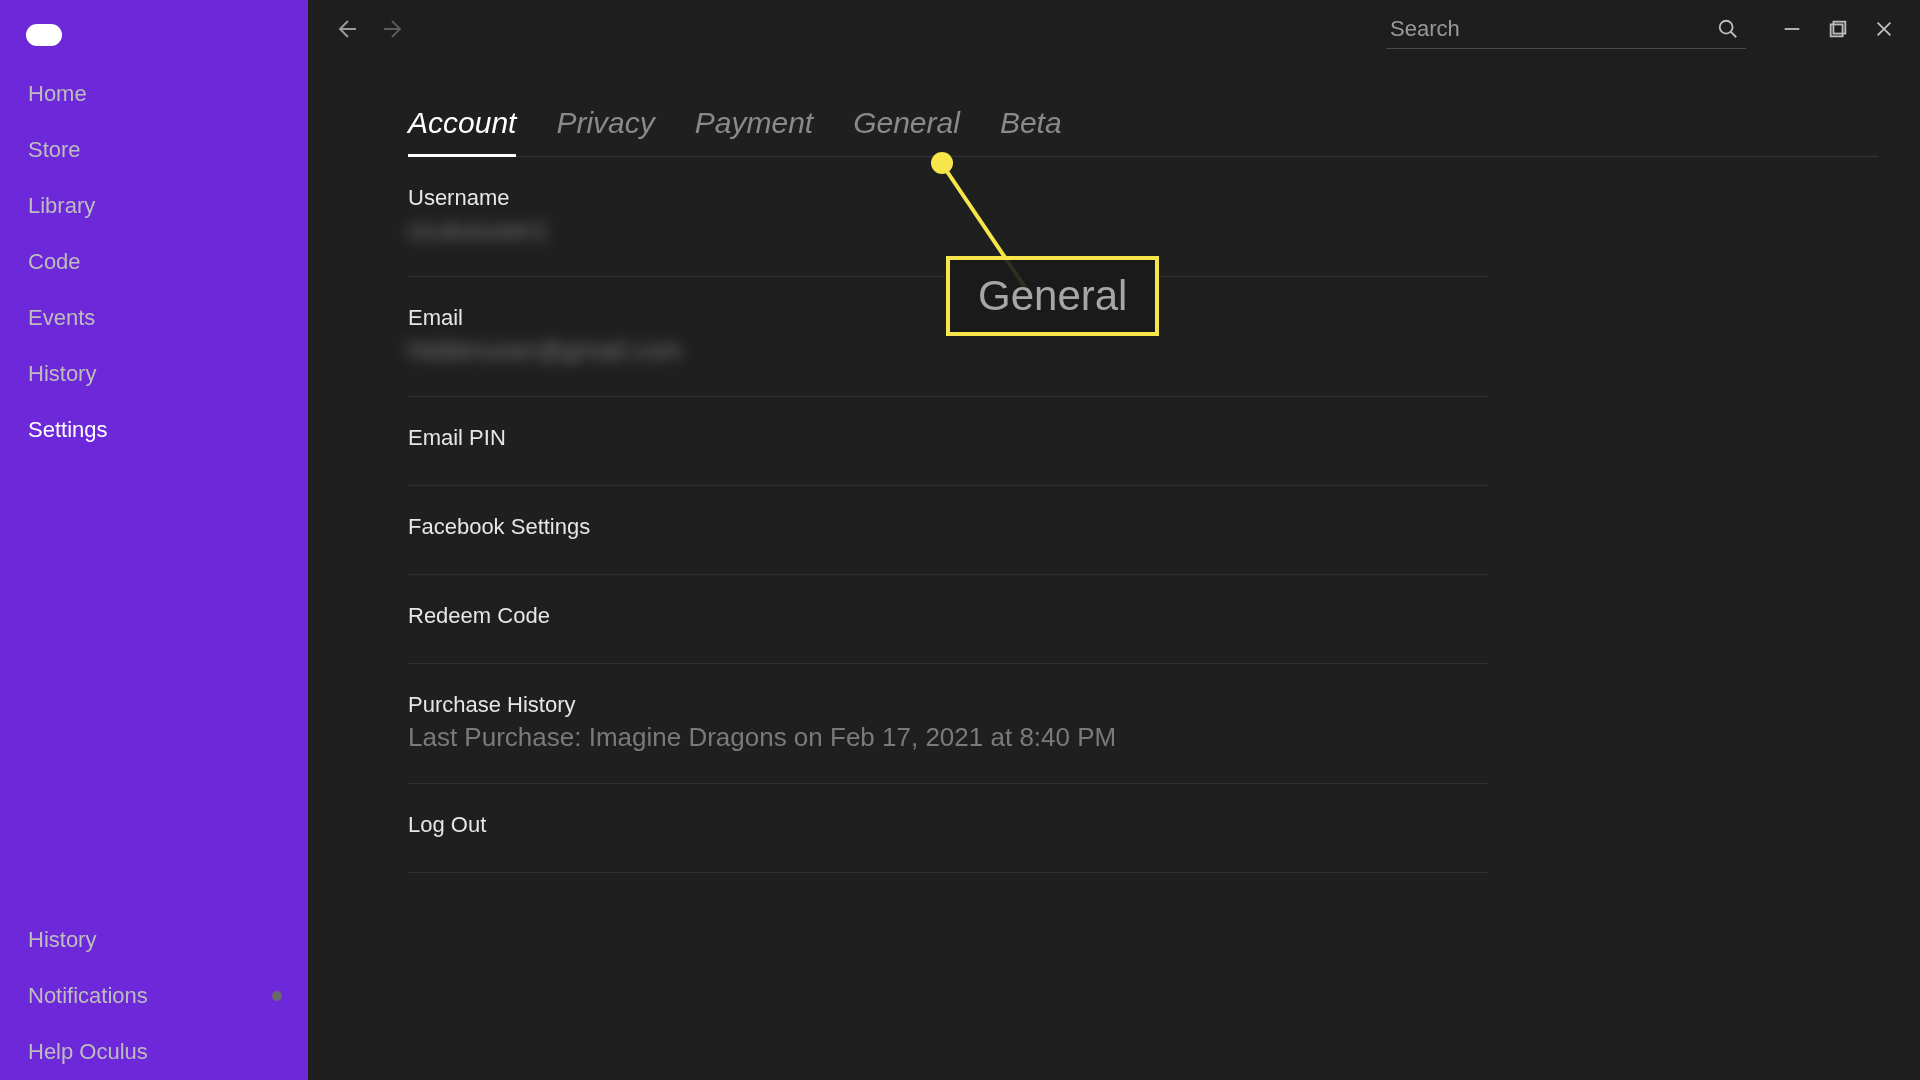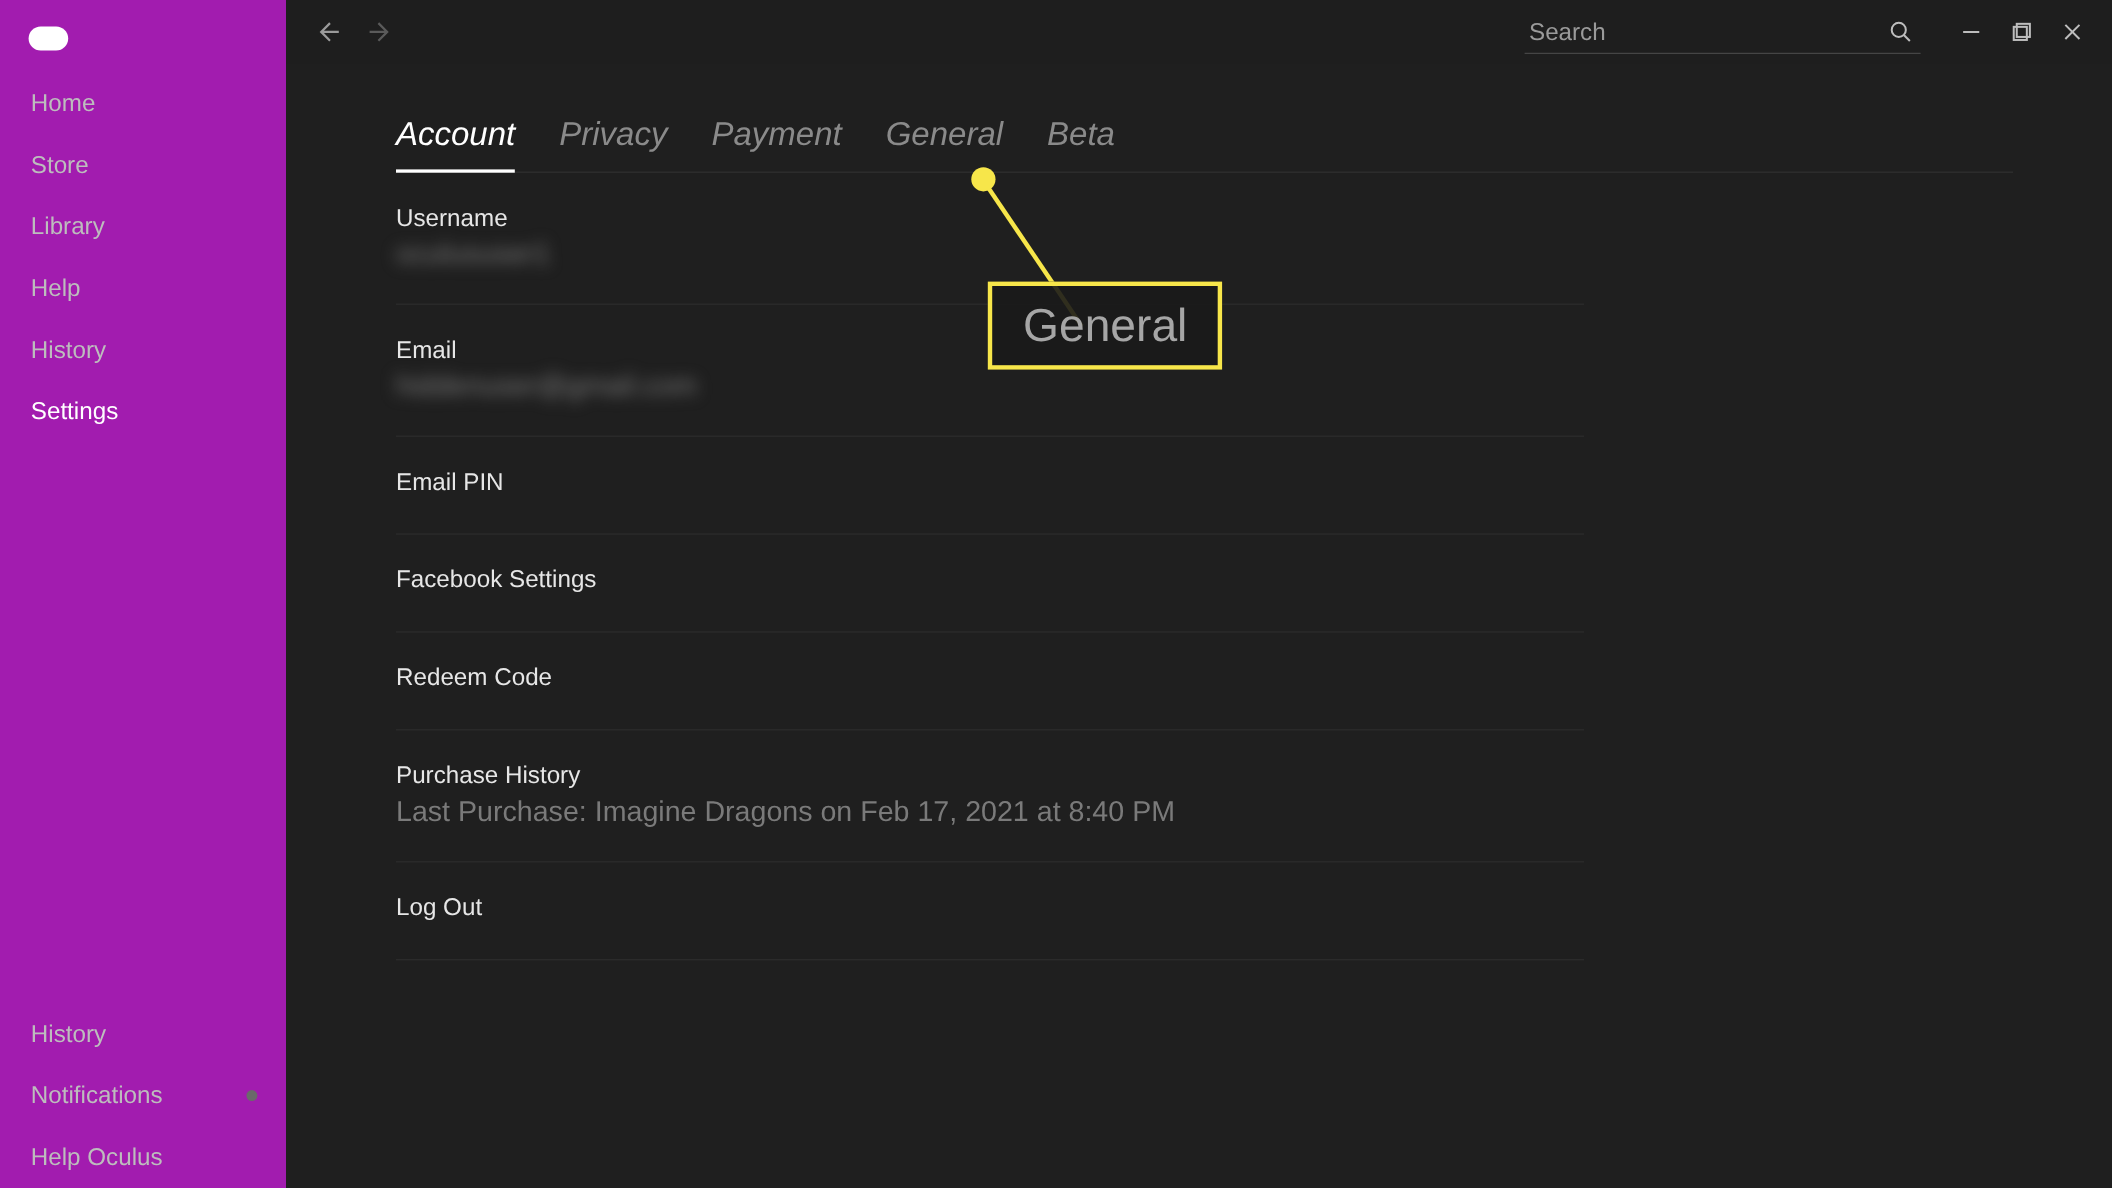--- a/index.html
+++ b/index.html
@@ -6,22 +6,22 @@
   html, body { width: 1920px; height: 1080px; overflow: hidden; }
   body {
     background: #1a1a1a;
     font-family: "Segoe UI", Arial, sans-serif;
     color: #e0e0e0;
     display: flex;
   }
 
   
   .sidebar {
-    width: 260px;
-    background: #a21caf;
+    width: 308px;
+    background: #6d28d9;
     display: flex;
     flex-direction: column;
     padding-top: 16px;
   }
   .logo {
     width: 36px;
     height: 22px;
     border-radius: 11px;
     background: #fff;
     margin: 8px 0 20px 26px;
@@ -198,21 +198,22 @@
   }
 </style>
 </head>
 <body>
 
 <div class="sidebar">
   <div class="logo"></div>
   <div class="nav-item">Home</div>
   <div class="nav-item">Store</div>
   <div class="nav-item">Library</div>
-  <div class="nav-item">Help</div>
+  <div class="nav-item">Code</div>
+  <div class="nav-item">Events</div>
   <div class="nav-item">History</div>
   <div class="nav-item active">Settings</div>
   <div class="sidebar-spacer"></div>
   <div class="bottom-item">History</div>
   <div class="bottom-item">
     <span>Notifications</span>
     <span class="dot"></span>
   </div>
   <div class="bottom-item">Help Oculus</div>
 </div>

